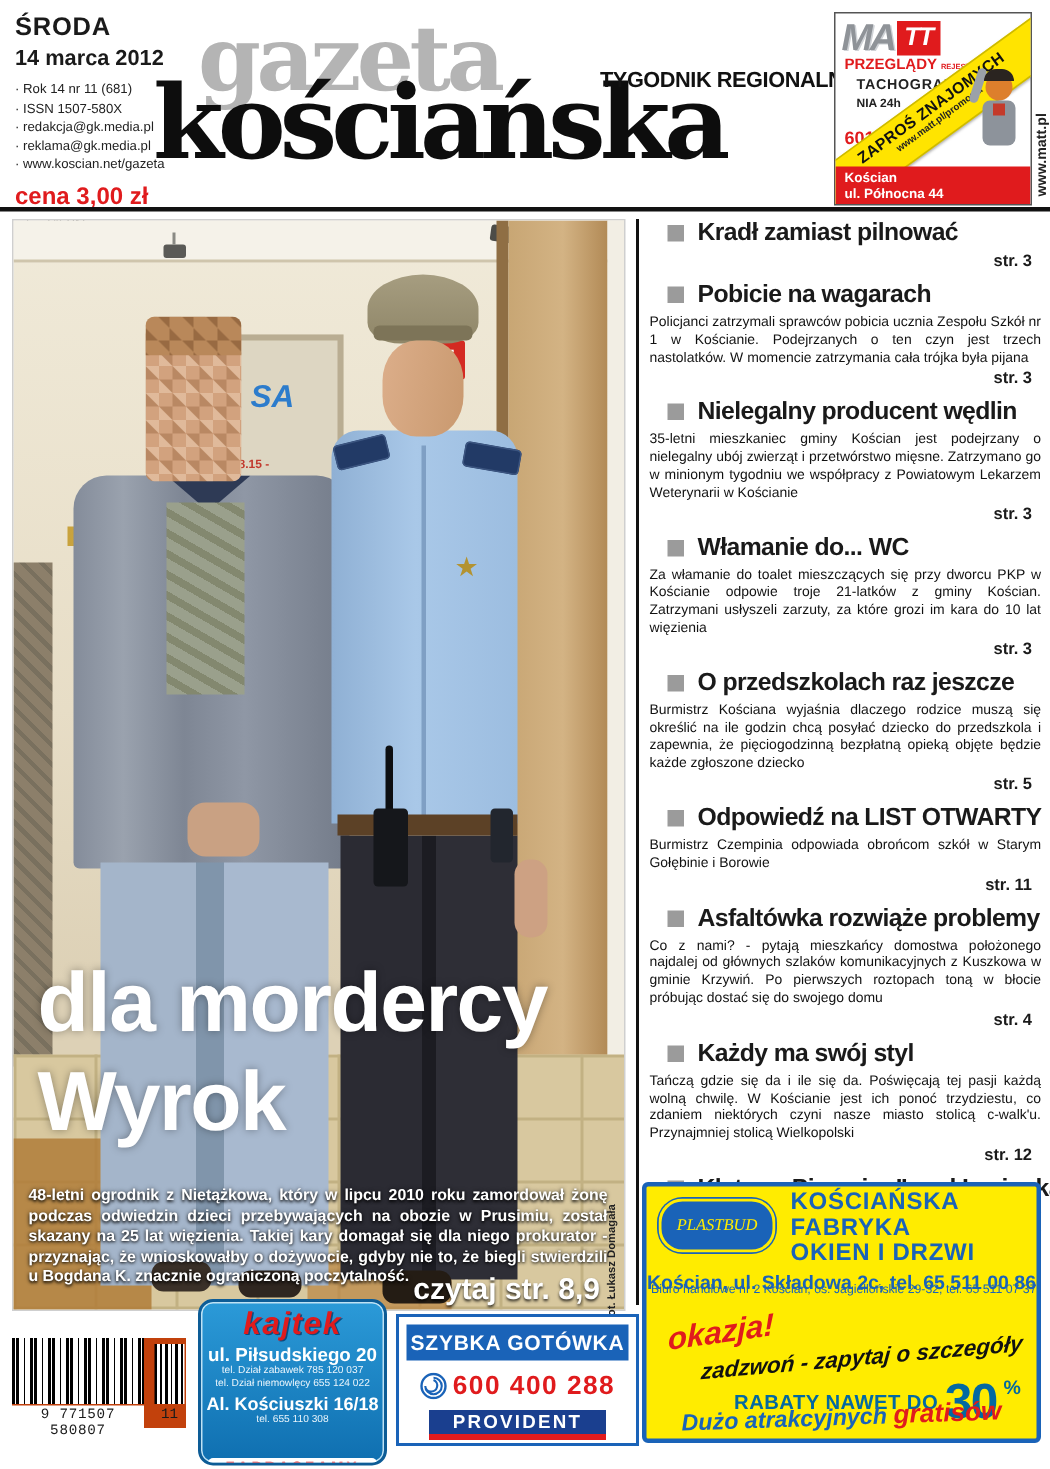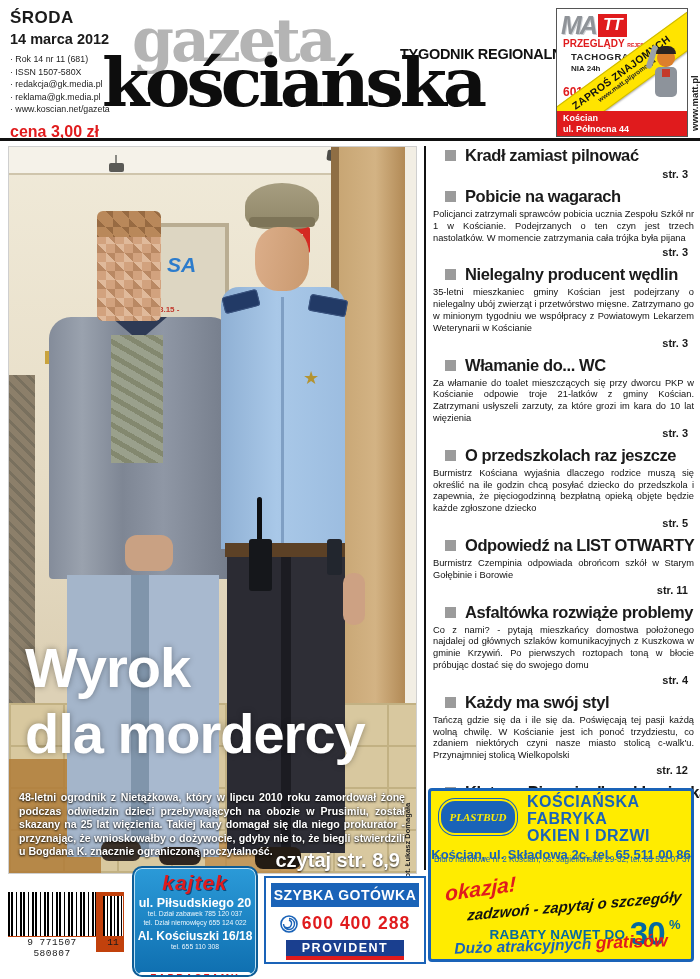--- a/index.html
+++ b/index.html
@@ -143,21 +143,21 @@
   .news-bullet{width:11px;height:11px;background:#9b9b9b;flex:0 0 auto;}
   .news-title span{font-size:16.5px;font-weight:bold;letter-spacing:-.4px;white-space:nowrap;}
   .news-body{font-size:9.3px;line-height:11.8px;text-align:justify;color:#111;}
   .news-page{text-align:right;font-size:11px;font-weight:bold;margin:2px 6px 0 0;}
 
   
   .plastbud{position:absolute;left:428px;top:788px;width:266px;height:174px;background:#ffec00;
     border:3px solid #1a63b8;border-radius:4px;box-sizing:border-box;overflow:hidden;}
   .pb-logo{position:absolute;left:8px;top:8px;width:78px;height:36px;background:#1a63b8;border-radius:16px;
     display:flex;align-items:center;justify-content:center;box-shadow:inset 0 0 0 2px #ffec00,0 0 0 1px #1a63b8;}
-  .pb-logo span{color:#ffec00;font-style:italic;font-weight:bold;font-size:11px;font-family:"Liberation Serif",serif;}
+  .pb-logo span{color:#ffec00;font-style:italic;font-weight:normal;font-size:11px;font-family:"Liberation Serif",serif;}
   .pb-title{position:absolute;left:96px;top:2px;color:#1a63b8;font-weight:bold;font-size:16px;
     line-height:17px;letter-spacing:.5px;}
   .pb-addr1{position:absolute;left:0;top:56px;width:100%;text-align:center;color:#1a63b8;font-weight:bold;font-size:13px;}
   .pb-addr2{position:absolute;left:0;top:64px;width:100%;text-align:right;color:#1a63b8;font-weight:normal;font-size:8.2px;}
   .pb-okazja{position:absolute;left:14px;top:86px;color:#e01b1d;font-style:italic;font-weight:bold;font-size:21px;
     transform:rotate(-8deg) skewX(-8deg);}
   .pb-script{position:absolute;left:36px;top:106px;color:#111;font-style:italic;font-weight:bold;font-size:15px;
     transform:rotate(-5deg) skewX(-10deg);}
   .pb-rabaty{position:absolute;left:0;top:124px;width:96%;text-align:right;color:#0369a1;font-weight:bold;}
   .pb-rabaty .t{font-size:13.5px;letter-spacing:.3px;}
@@ -298,22 +298,22 @@
     <div class="o-face"></div>
     <div class="o-pants"></div>
     <div class="o-belt"></div>
     <div class="o-antenna"></div>
     <div class="o-radio"></div>
     <div class="o-holster"></div>
     <div class="o-hand"></div>
     <div class="o-shoe"></div>
 
     <div class="headline">
+      <div>dla mordercy</div>
       <div>Wyrok</div>
-      <div>dla mordercy</div>
     </div>
     <div class="caption">48-letni ogrodnik z Nietążkowa, który w lipcu 2010 roku zamordował żonę podczas odwiedzin dzieci przebywających na obozie w Prusimiu, został skazany na 25 lat więzienia. Takiej kary domagał się dla niego prokurator - przyznając, że wnioskowałby o dożywocie, gdyby nie to, że biegli stwierdzili u Bogdana K. znacznie ograniczoną poczytalność.</div>
     <div class="readmore">czytaj str. 8,9</div>
   </div>
   <div class="credit">Fot. Łukasz Domagała</div>
 
   <div class="col-divider"></div>
   <div class="news-col">
 
     <div class="news-item">

